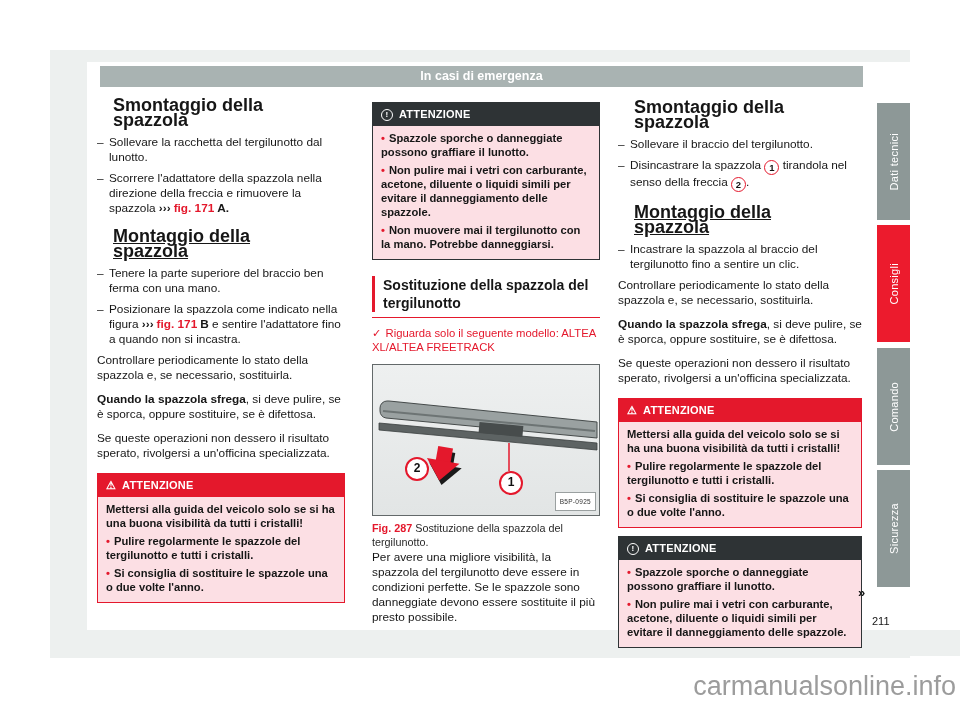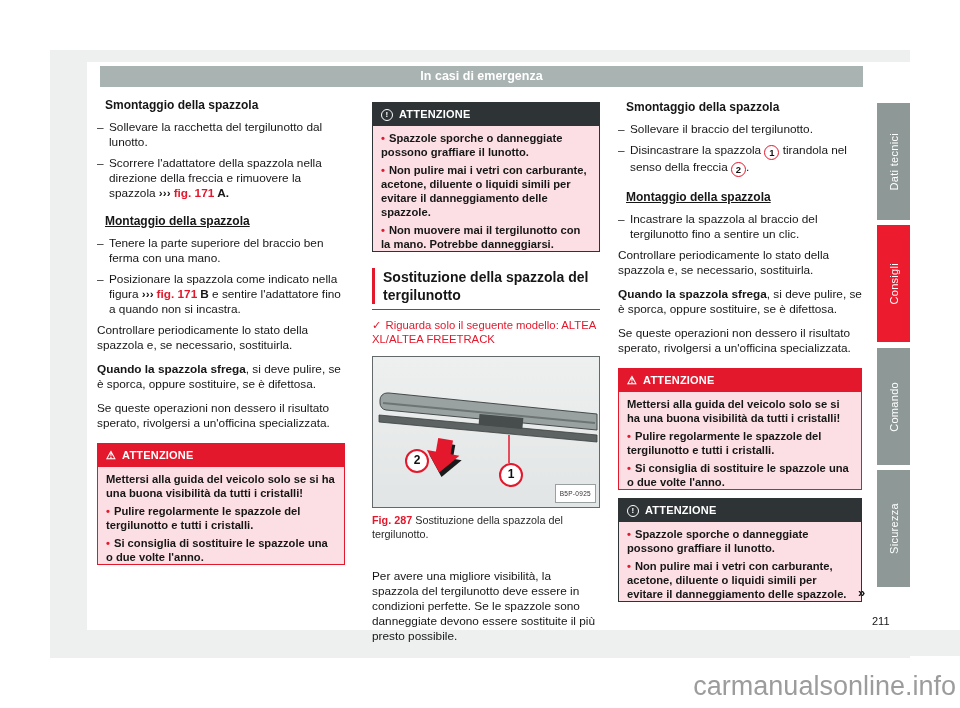--- a/index.html
+++ b/index.html
@@ -7,36 +7,36 @@
           font-family:"Liberation Sans",sans-serif;color:#161616;}
   .backdrop{position:absolute;left:50px;top:50px;width:860px;height:608px;background:#edf0ef;}
   .bottom-ext{position:absolute;left:910px;top:630px;width:50px;height:26px;background:#edf0ef;}
   .sheet{position:absolute;left:87px;top:62px;width:823px;height:568px;background:#fff;}
   .header-bar{position:absolute;left:100px;top:66px;width:763px;height:21px;background:#a9b3b2;
               color:#fff;font-weight:bold;font-size:12.5px;text-align:center;line-height:21px;}
   .col{position:absolute;font-size:11.8px;line-height:15px;}
   .col1{left:97px;top:98px;width:248px;}
   .col2{left:372px;top:100px;width:228px;}
   .col3{left:618px;top:100px;width:244px;}
-  .subhead{font-size:12px;font-weight:bold;margin:0 8px 7px;}
+  .subhead{font-size:18px;font-weight:bold;margin:0 16px 7px;}
   .subhead.later{margin-top:13px;text-decoration:underline;}
   .dli{display:flex;margin:0 0 6px;}
   .dash{width:12px;flex:none;}
   .dtext{flex:1;}
   .para{margin:0 0 9px;}
   .chev{font-weight:bold;margin-right:3px;}
   .figref{color:#e4182c;font-weight:bold;margin-right:3px;margin-top:8px;}
   .bletter{font-weight:bold;}
   
   .warn{border:1px solid #e4182c;background:#fcdfe4;margin-top:12px;}
   .warn .head{background:#e4182c;color:#fff;display:flex;align-items:center;gap:6px;
               padding:4px 8px;font-size:11px;font-weight:bold;letter-spacing:.2px;}
   .warn.dark{border-color:#2e3335;}
   .warn.dark .head{background:#2e3335;}
-  .warn .wbody{padding:5px 8px 0;font-weight:bold;font-size:11.2px;line-height:14px;}
+  .warn .wbody{padding:5px 8px 8px;font-weight:bold;font-size:11.2px;line-height:14px;}
   .witem{margin-top:4px;}
   .witem:first-child{margin-top:0;}
   .wdot{color:#e4182c;margin-right:4px;}
   .tri{font-size:11px;line-height:1;}
   .excl-circle{display:inline-flex;align-items:center;justify-content:center;flex:none;
                width:10px;height:10px;border:1.5px solid #fff;border-radius:50%;font-size:8px;line-height:1;}
   
   .sec-title{margin-top:16px;border-left:3px solid #e4182c;padding-left:8px;
              font-size:14px;font-weight:bold;line-height:18px;}
   .sec-rule{border-bottom:1.5px solid #e4182c;margin-top:5px;}
@@ -148,21 +148,21 @@
         <line x1="136" y1="78" x2="136" y2="106" stroke="#e4182c" stroke-width="1.5"></line>
       </svg>
       <div class="callout" style="left:32px;top:92px;">2</div>
       <div class="callout" style="left:126px;top:106px;">1</div>
       <div class="fig-code">B5P-0925</div>
     </div>
     <div class="fig-caption">
       <span class="figref">Fig. 287</span><span>Sostituzione della spazzola del tergilunotto.</span>
     </div>
 
-    <p class="para" style="margin-top:28px;">Per avere una migliore visibilità, la spazzola del tergilunotto deve essere in condizioni perfette. Se le spazzole sono danneggiate devono essere sostituite il più presto possibile.</p>
+    <p class="para" style="margin-top:1px;">Per avere una migliore visibilità, la spazzola del tergilunotto deve essere in condizioni perfette. Se le spazzole sono danneggiate devono essere sostituite il più presto possibile.</p>
   </div>
 
   <div class="col col3">
     <div class="subhead">Smontaggio della spazzola</div>
     <div class="dli">
       <span class="dash">–</span>
       <span class="dtext">Sollevare il braccio del tergilunotto.</span>
     </div>
     <div class="dli">
       <span class="dash">–</span>

